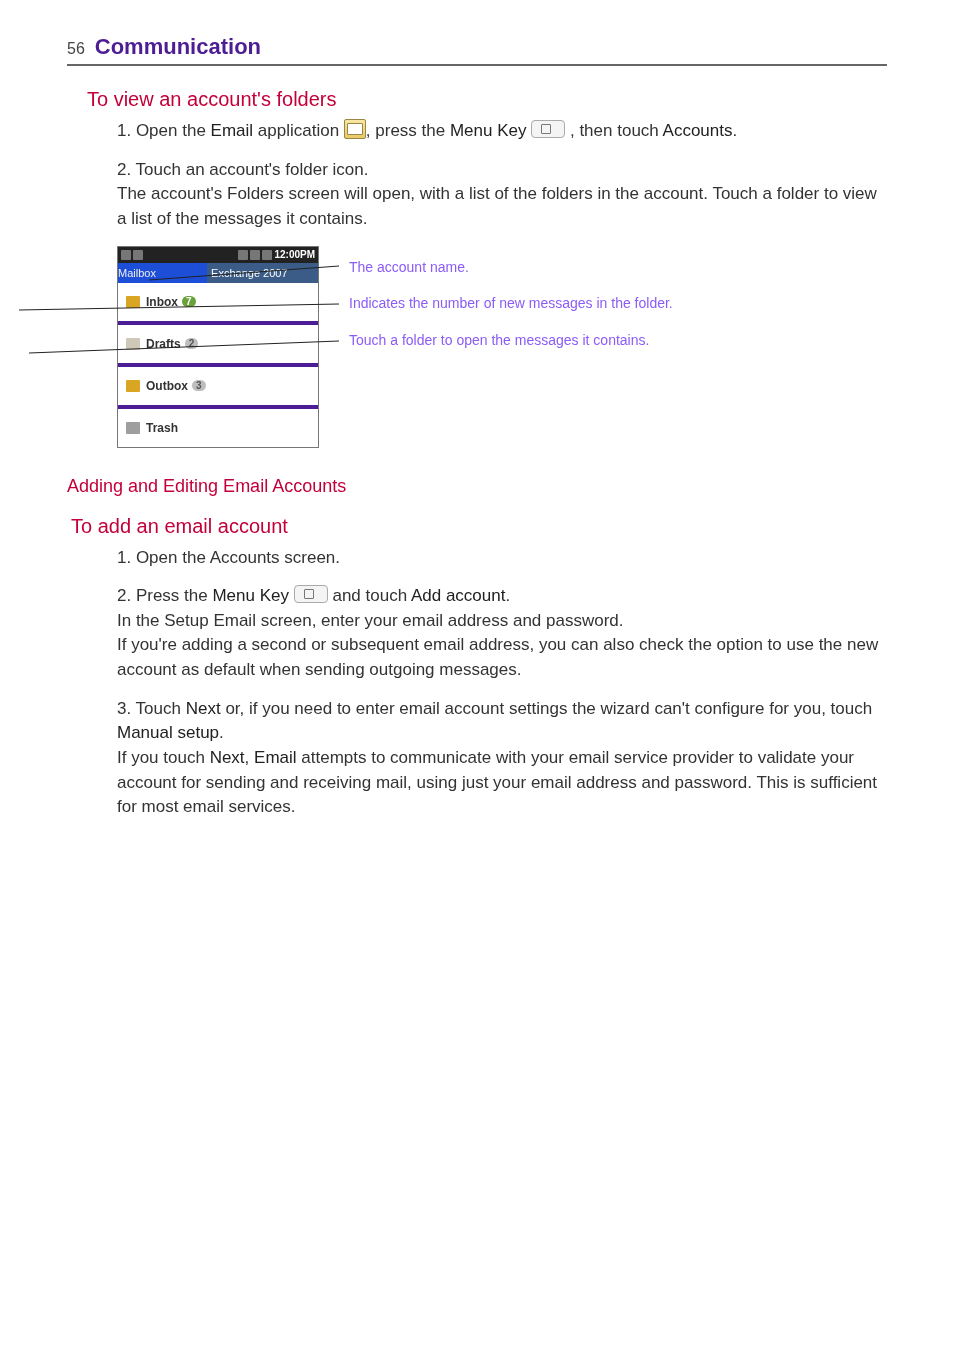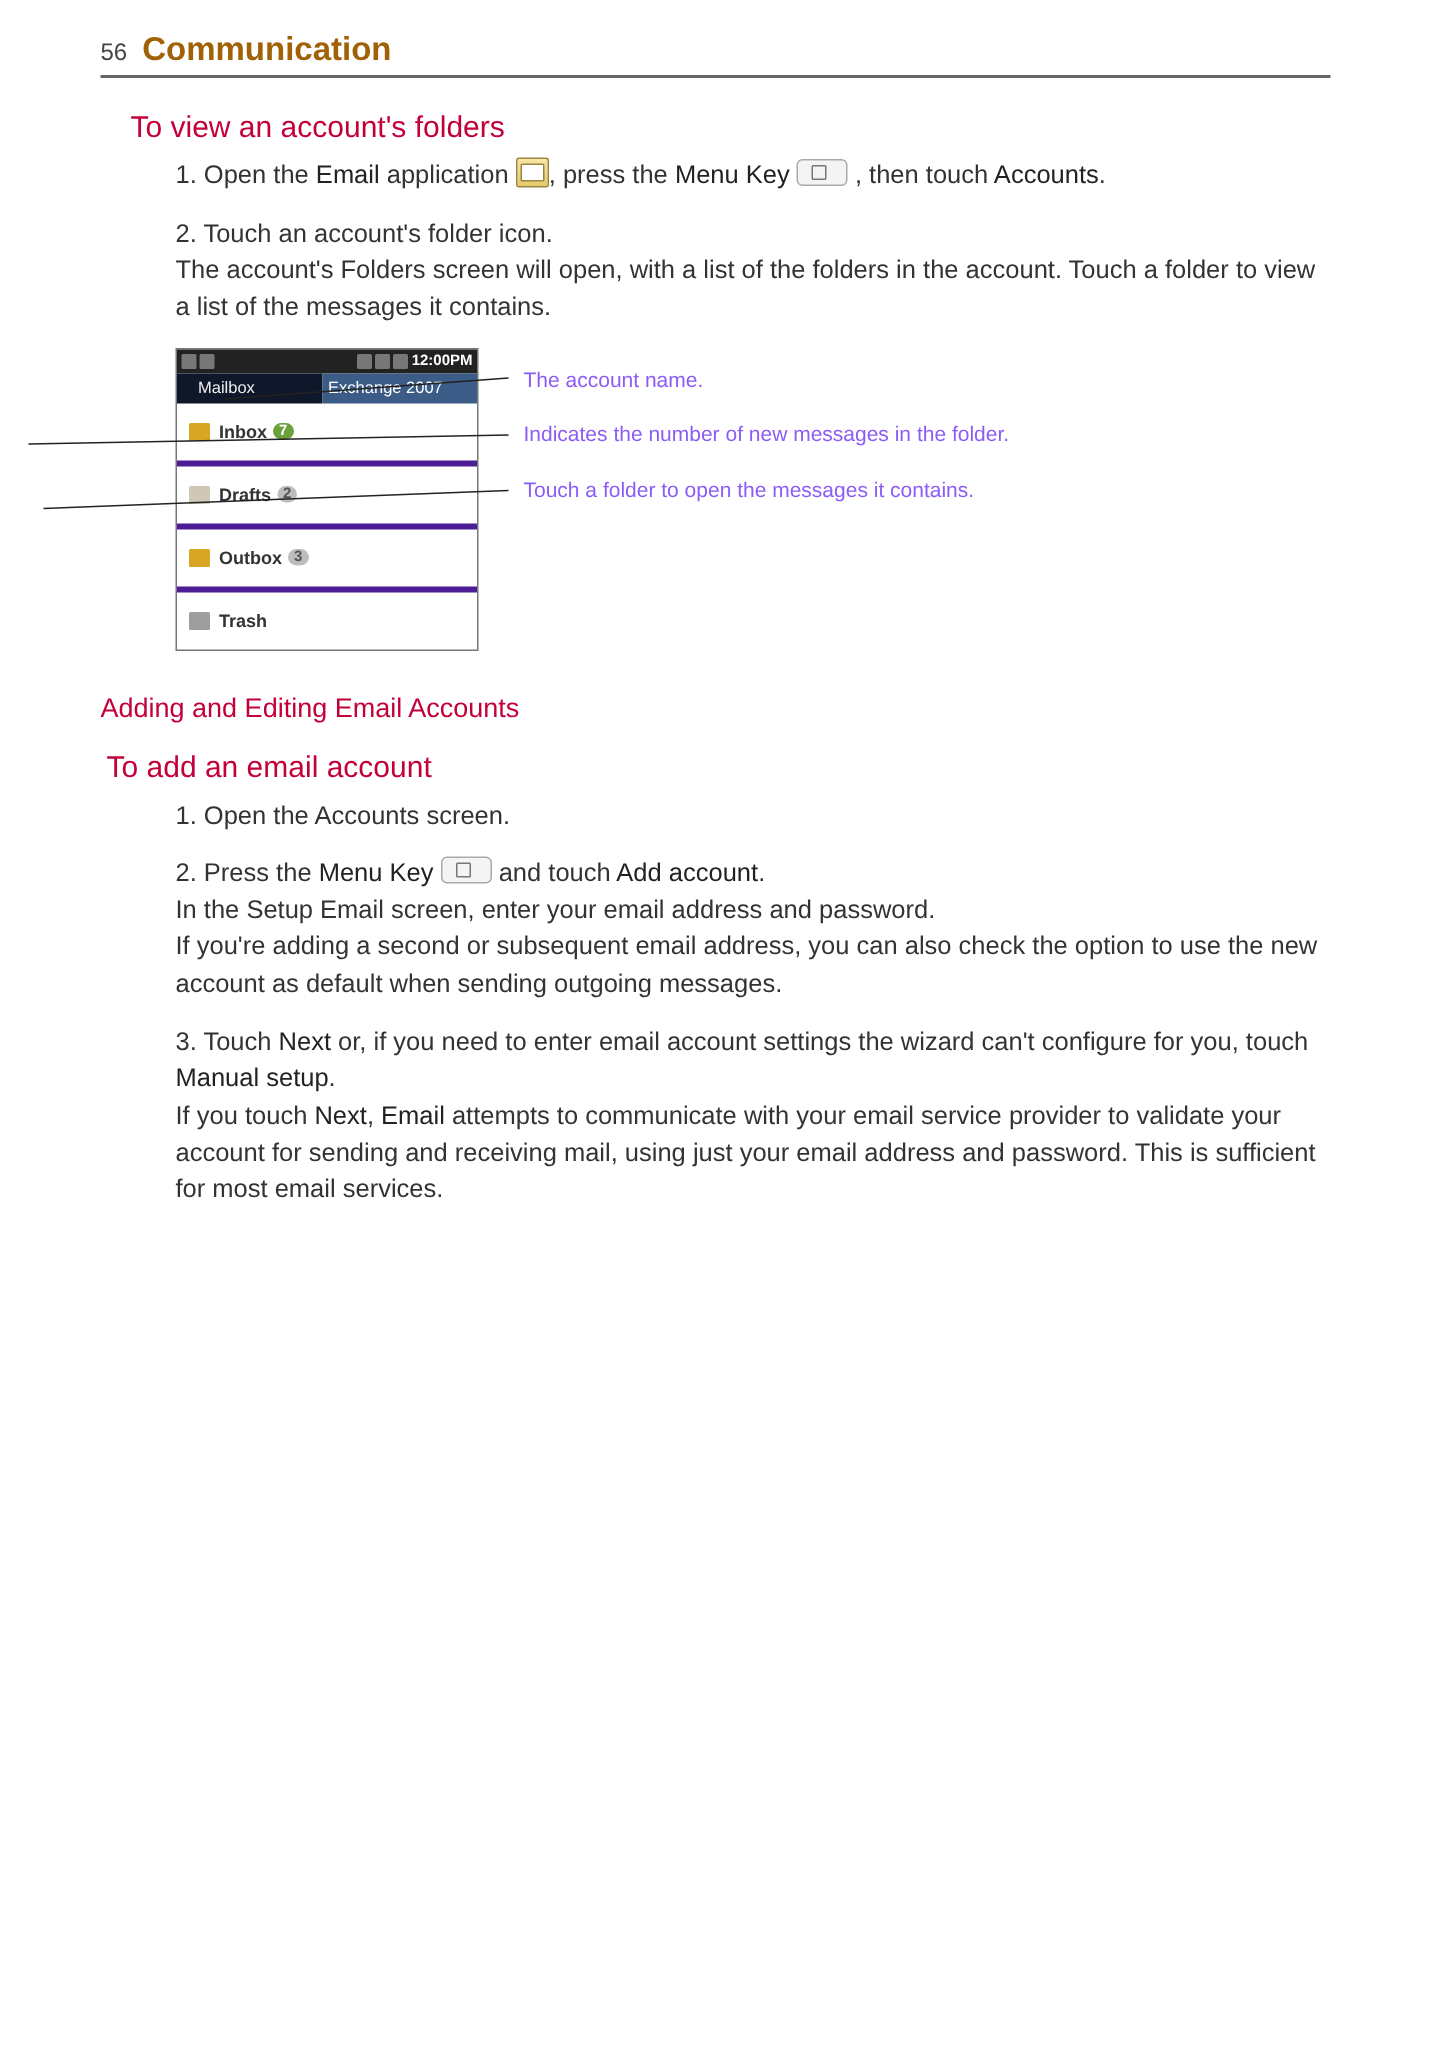--- a/index.html
+++ b/index.html
@@ -4,39 +4,39 @@
 <style>
   body {
     font-family: Arial, Helvetica, sans-serif;
     margin: 0;
     padding: 0;
     background: #fff;
     color: #222;
   }
   .page {
     width: 820px;
-    margin: 0 auto;
+    margin: 14px auto;
     padding: 20px 40px 60px 40px;
   }
   .header-row {
     display: flex;
     align-items: baseline;
     border-bottom: 2px solid #666;
     padding-bottom: 4px;
     margin-bottom: 22px;
   }
   .page-num {
     font-size: 16px;
     color: #444;
     margin-right: 10px;
   }
   .section-title {
     font-size: 22px;
     font-weight: bold;
-    color: #a16207;
+    color: #4c1d95;
   }
   .sub-heading {
     color: #c3003a; 
     font-size: 20px;
     font-weight: 500;
     margin: 18px 0 8px 0;
   }
   .content-indent {
     padding-left: 50px;
   }
@@ -107,23 +107,23 @@
   .status-ico {
     width:10px;height:10px;background:#777;border-radius:1px;
   }
   .mailbox-header {
     display: flex;
     height: 20px;
     font-size: 11px;
     color: #eee;
   }
   .mailbox-header .mh-left {
-    background: #0f172a;
+    background: #1d4ed8;
     flex: 1;
-    display:flex;align-items:center;padding-left:14px;
+    display:flex;align-items:center;padding-left:0;
   }
   .mailbox-header .mh-right {
     background: #3a5c86;
     flex: 1.2;
     display:flex;align-items:center;padding-left:4px;
     color:#fff;
   }
   .folder-row {
     display:flex;align-items:center;
     height: 38px;

